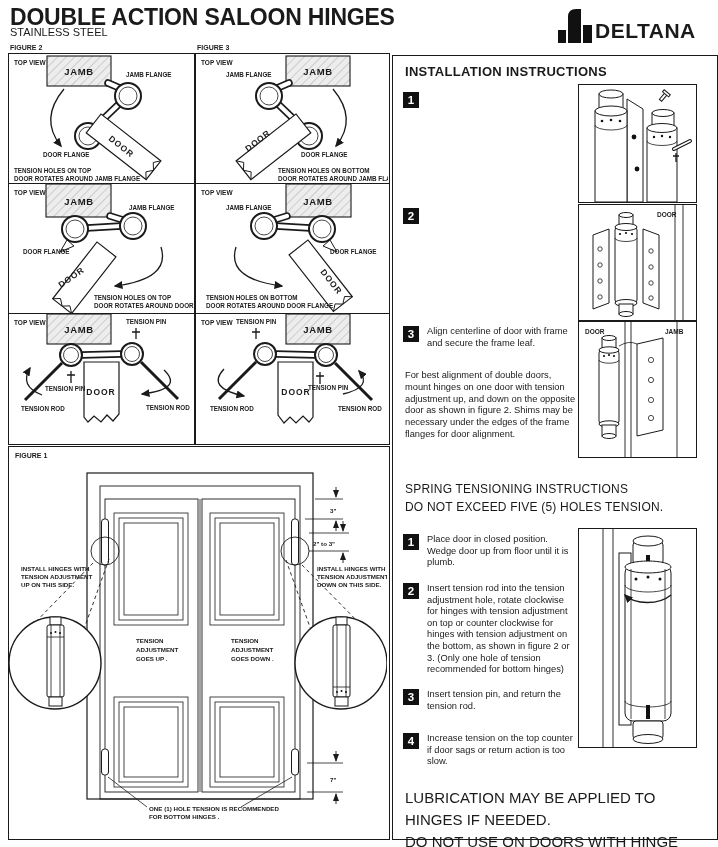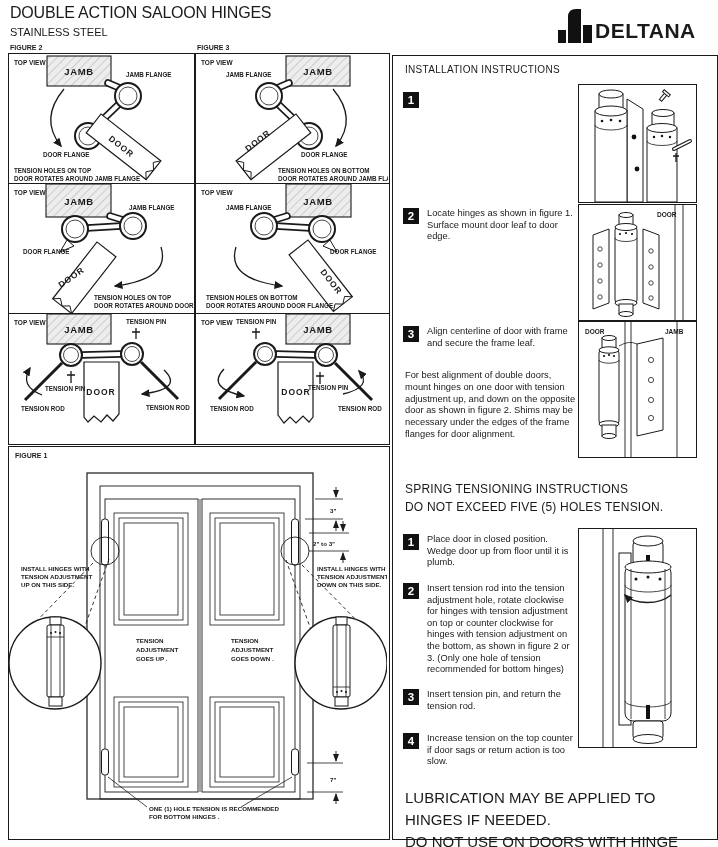--- a/index.html
+++ b/index.html
@@ -1,25 +1,25 @@
 <!DOCTYPE html>
 <html><head>
 <meta charset="utf-8">
 <style>
   html,body{margin:0;padding:0;background:#fff;}
   .page{position:relative;width:718px;height:847px;background:#fff;font-family:"Liberation Sans",sans-serif;color:#1a1a1a;overflow:hidden;}
   .abs{position:absolute;}
-  .title{left:10px;top:4px;font-size:16px;font-weight:normal;letter-spacing:-.2px;}
+  .title{left:10px;top:4px;font-size:23px;font-weight:bold;letter-spacing:-.2px;}
   .subtitle{left:10px;top:26px;font-size:11px;font-weight:normal;}
   .figlabel{font-size:7px;font-weight:bold;}
   .figbox{border:1.3px solid #1a1a1a;background:#fff;}
   .panel{border-bottom:1.3px solid #1a1a1a;}
   .panel:last-child{border-bottom:none;}
   .rightbox{border:1.5px solid #1a1a1a;}
-  .h1{left:12px;top:8px;font-size:10px;letter-spacing:.3px;}
+  .h1{left:12px;top:8px;font-size:13px;letter-spacing:.3px;font-weight:bold;}
   .h2{left:12px;top:424px;font-size:12px;line-height:18px;letter-spacing:.2px;}
   .step{position:absolute;left:10px;width:172px;display:flex;gap:8px;}
   .badge{flex:0 0 16px;width:16px;height:16px;background:#111;color:#fff;font-size:11.5px;font-weight:bold;display:flex;align-items:center;justify-content:center;}
   .steptext{font-size:9.3px;line-height:11.6px;}
   .para{left:12px;top:314px;width:172px;font-size:9.3px;line-height:11.8px;}
   .illus{position:absolute;border:1.4px solid #1a1a1a;background:#fff;}
   .footer{left:12px;top:731px;width:302px;font-size:15px;line-height:22px;}
   svg text{font-family:"Liberation Sans",sans-serif;fill:#1a1a1a;}
   .t6{font-size:6.3px;font-weight:bold;}
   .t62{font-size:6.2px;font-weight:bold;}
@@ -331,21 +331,20 @@
   </div>
 
   <div class="abs rightbox" style="left:392px;top:55px;width:324px;height:783px">
     <div class="abs h1">INSTALLATION INSTRUCTIONS</div>
 
     <div class="step" style="top:36px">
       <div class="badge">1</div>
     </div>
     <div class="step" style="top:152px">
       <div class="badge">2</div>
-      <div class="steptext">Locate hinges as shown in figure 1. Surface mount door leaf to door edge.</div>
     </div>
     <div class="step" style="top:270px">
       <div class="badge">3</div>
       <div class="steptext">Align centerline of door with frame and secure the frame leaf.</div>
     </div>
 
     <div class="illus" style="left:185px;top:28px;width:117px;height:117px">
       <svg width="117" height="117" viewBox="0 0 117 117">
         <path class="wh" d="M48,14 L64,24 L64,117 L48,117 Z"></path>
         <circle class="blk" cx="55" cy="52" r="2.4"></circle>

